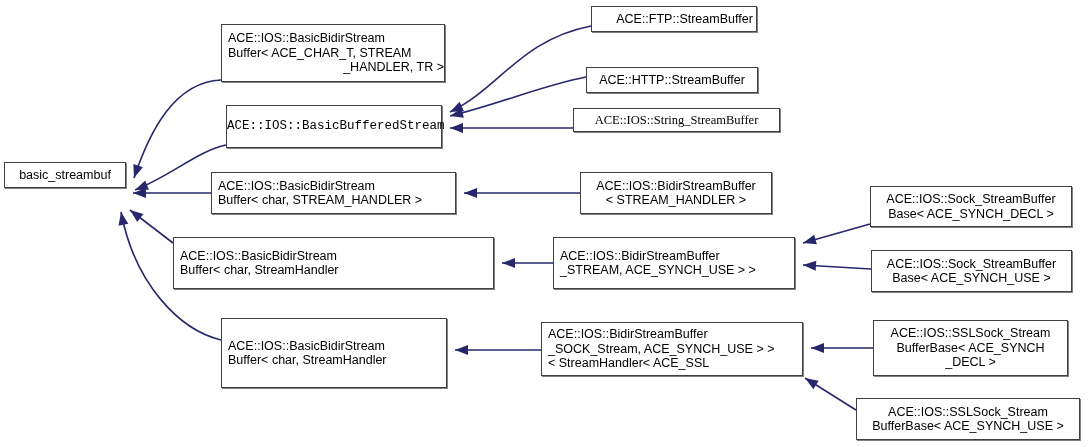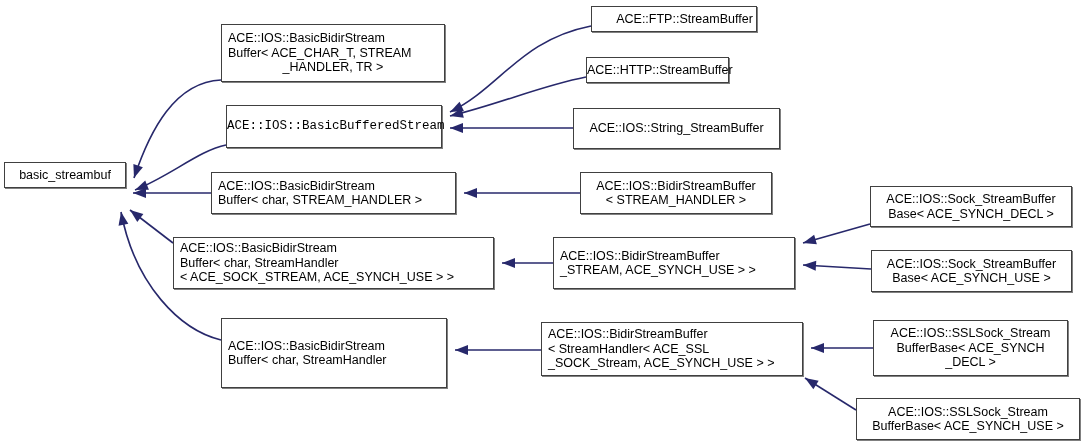--- a/index.html
+++ b/index.html
@@ -38,21 +38,21 @@
     white-space: pre;
     z-index: 2;
   }
   .node .ln {
     display: block;
   }
   .node.center .ln { text-align: center; }
   .node.left   { padding-left: 6px; }
   .node.left .ln { text-align: left; }
   .node.mix .ln { text-align: left; padding-left: 6px; }
-  .node.mix .ln.c { text-align: center; padding-left: 0; }
+  .node.mix .ln.c { text-align: right; padding-left: 0; }
 </style>
 </head>
 <body>
 
 <div id="diagram">
 
   <svg id="edges" viewBox="0 0 1091 447" width="1091" height="447">
     <g id="edge-group" fill="none" stroke="#27286b" stroke-width="1.6">
         <path d="M 221 80 C 175 82, 150 130, 134 178"></path>
         <path d="M 226 145 C 200 150, 170 176, 135 190"></path>
@@ -87,27 +87,27 @@
         <polygon points="811,348 824,343 824,353"></polygon>
         <polygon points="805,378 818.6692859839256,380.6740644512904 813.3543752732862,389.14470339637194"></polygon>
       </g>
   </svg>
 
   <div id="node-layer">
       <div class="node center" style="left: 4px; top: 162px; width: 122px; height: 26px;"><span class="ln">basic_streambuf</span></div>
       <div class="node mix" style="left: 221px; top: 24px; width: 224px; height: 58px;"><span class="ln">ACE::IOS::BasicBidirStream</span><span class="ln">Buffer&lt; ACE_CHAR_T, STREAM</span><span class="ln c">_HANDLER, TR &gt;</span></div>
       <div class="node center" style="left: 226px; top: 105px; width: 216px; height: 43px; font-family: Liberation Mono, monospace;"><span class="ln">ACE::IOS::BasicBufferedStream</span></div>
       <div class="node left" style="left: 211px; top: 172px; width: 245px; height: 42px;"><span class="ln">ACE::IOS::BasicBidirStream</span><span class="ln">Buffer&lt; char, STREAM_HANDLER &gt;</span></div>
-      <div class="node left" style="left: 173px; top: 237px; width: 321px; height: 52px;"><span class="ln">ACE::IOS::BasicBidirStream</span><span class="ln">Buffer&lt; char, StreamHandler</span><span class="ln">&lt; ACE_SOCK_STREAM, ACE_SYNCH_USE &gt; &gt;</span></div>
+      <div class="node left" style="left: 173px; top: 237px; width: 321px; height: 52px;"><span class="ln">ACE::IOS::BasicBidirStream</span><span class="ln">Buffer&lt; char, StreamHandler</span></div>
       <div class="node mix" style="left: 221px; top: 318px; width: 226px; height: 70px;"><span class="ln">ACE::IOS::BasicBidirStream</span><span class="ln">Buffer&lt; char, StreamHandler</span></div>
       <div class="node center" style="left: 591px; top: 6px; width: 166px; height: 26px; padding-left: 21px;"><span class="ln">ACE::FTP::StreamBuffer</span></div>
-      <div class="node center" style="left: 586px; top: 57px; width: 143px; height: 26px;"><span class="ln">ACE::HTTP::StreamBuffer</span></div>
-      <div class="node center" style="left: 573px; top: 108px; width: 207px; height: 41px;"><span class="ln">ACE::IOS::String_StreamBuffer</span></div>
+      <div class="node center" style="left: 586px; top: 67px; width: 172px; height: 26px;"><span class="ln">ACE::HTTP::StreamBuffer</span></div>
+      <div class="node center" style="left: 573px; top: 108px; width: 207px; height: 24px; font-family: Liberation Serif, serif;"><span class="ln">ACE::IOS::String_StreamBuffer</span></div>
       <div class="node center" style="left: 580px; top: 172px; width: 192px; height: 42px;"><span class="ln">ACE::IOS::BidirStreamBuffer</span><span class="ln">&lt; STREAM_HANDLER &gt;</span></div>
       <div class="node left" style="left: 553px; top: 237px; width: 242px; height: 52px;"><span class="ln">ACE::IOS::BidirStreamBuffer</span><span class="ln">_STREAM, ACE_SYNCH_USE &gt; &gt;</span></div>
-      <div class="node left" style="left: 541px; top: 322px; width: 262px; height: 54px;"><span class="ln">ACE::IOS::BidirStreamBuffer</span><span class="ln">&lt; StreamHandler&lt; ACE_SSL</span><span class="ln">_SOCK_Stream, ACE_SYNCH_USE &gt; &gt;</span></div>
+      <div class="node left" style="left: 541px; top: 322px; width: 262px; height: 54px;"><span class="ln">ACE::IOS::BidirStreamBuffer</span><span class="ln">_SOCK_Stream, ACE_SYNCH_USE &gt; &gt;</span><span class="ln">&lt; StreamHandler&lt; ACE_SSL</span></div>
       <div class="node center" style="left: 870px; top: 186px; width: 202px; height: 41px;"><span class="ln">ACE::IOS::Sock_StreamBuffer</span><span class="ln">Base&lt; ACE_SYNCH_DECL &gt;</span></div>
       <div class="node center" style="left: 871px; top: 250px; width: 201px; height: 42px;"><span class="ln">ACE::IOS::Sock_StreamBuffer</span><span class="ln">Base&lt; ACE_SYNCH_USE &gt;</span></div>
       <div class="node center" style="left: 873px; top: 320px; width: 195px; height: 56px;"><span class="ln">ACE::IOS::SSLSock_Stream</span><span class="ln">BufferBase&lt; ACE_SYNCH</span><span class="ln">_DECL &gt;</span></div>
       <div class="node center" style="left: 856px; top: 398px; width: 224px; height: 42px;"><span class="ln">ACE::IOS::SSLSock_Stream</span><span class="ln">BufferBase&lt; ACE_SYNCH_USE &gt;</span></div>
     </div>
 
 </div>
 
 </body></html>

